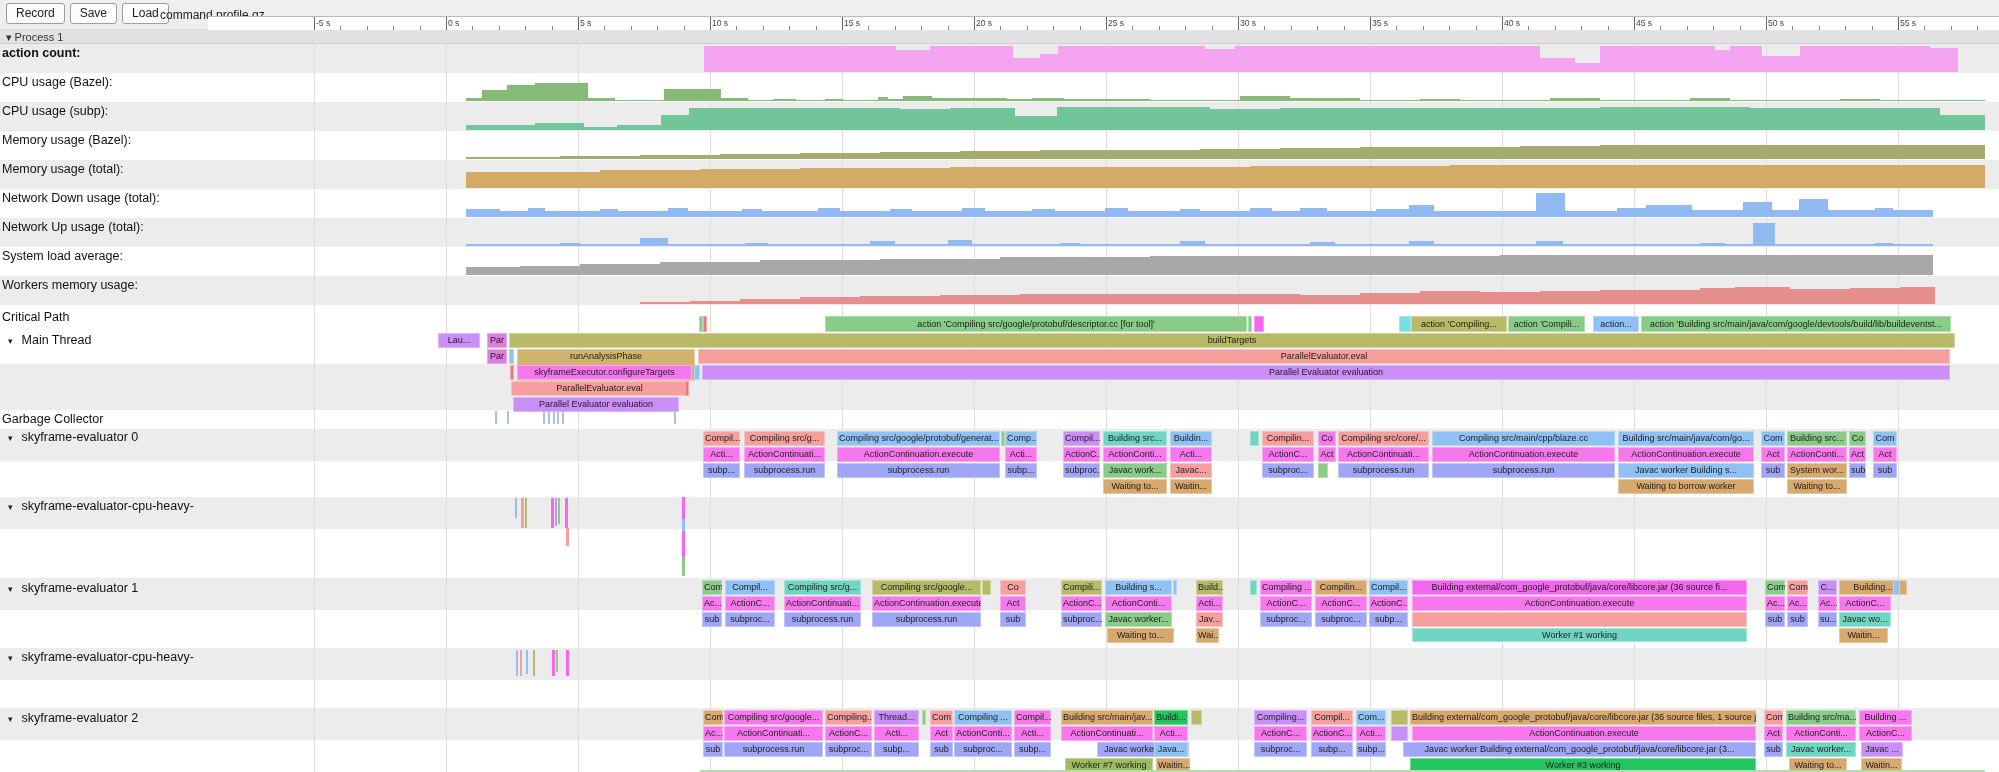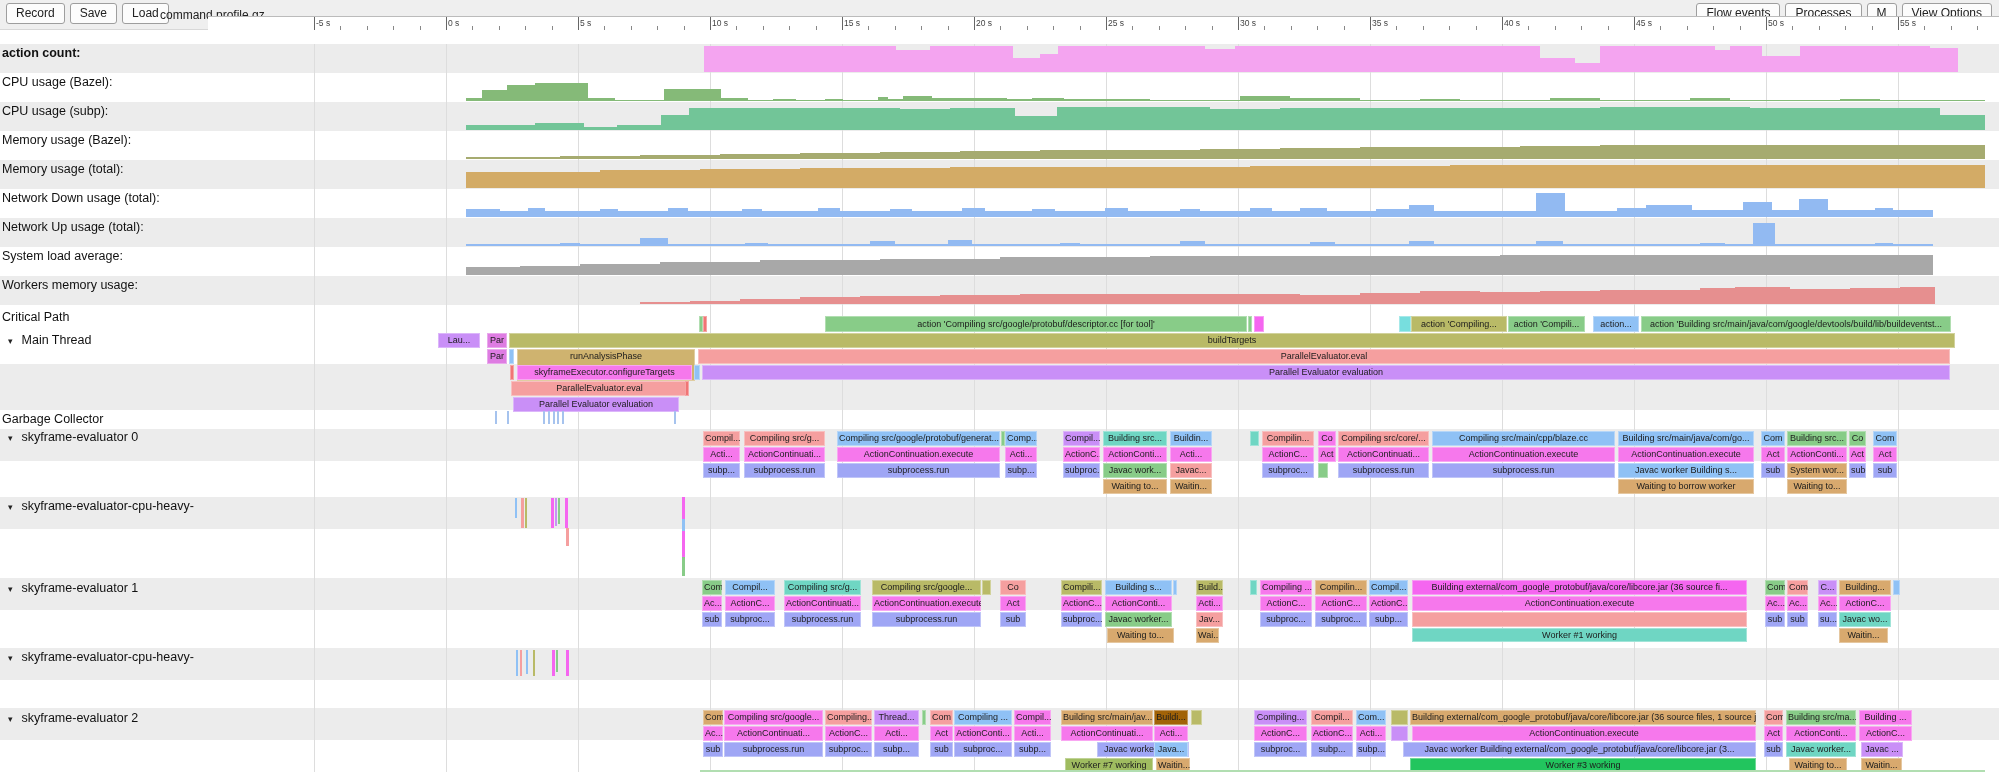--- a/index.html
+++ b/index.html
@@ -30,26 +30,20 @@
 <body>
 
 <div id="stage">
   <div id="toolbar">
     <div id="tb-left" class="tb-group">
         <button class="tb-btn">Record</button>
         <button class="tb-btn">Save</button>
         <button class="tb-btn">Load</button>
       </div>
     <span id="filename">command.profile.gz</span>
-    <div id="tb-right" class="tb-group">
-        <button class="tb-btn">Flow events</button>
-        <button class="tb-btn">Processes</button>
-        <button class="tb-btn">M</button>
-        <button class="tb-btn">View Options</button>
-      </div>
   </div>
   <div id="ruler">
       <div class="tick-major" style="left: 106px;"></div>
       <div class="ruler-label" style="left: 108px;">-5 s</div>
       <div class="tick-minor" style="left: 132.4px;"></div>
       <div class="tick-minor" style="left: 158.8px;"></div>
       <div class="tick-minor" style="left: 185.2px;"></div>
       <div class="tick-minor" style="left: 211.6px;"></div>
       <div class="tick-major" style="left: 238px;"></div>
       <div class="ruler-label" style="left: 240px;">0 s</div>
@@ -116,20 +110,23 @@
       <div class="tick-minor" style="left: 1584.4px;"></div>
       <div class="tick-minor" style="left: 1610.8px;"></div>
       <div class="tick-minor" style="left: 1637.2px;"></div>
       <div class="tick-minor" style="left: 1663.6px;"></div>
       <div class="tick-major" style="left: 1690px;"></div>
       <div class="ruler-label" style="left: 1692px;">55 s</div>
       <div class="tick-minor" style="left: 1716.4px;"></div>
       <div class="tick-minor" style="left: 1742.8px;"></div>
       <div class="tick-minor" style="left: 1769.2px;"></div>
     </div>
+  <div id="process-header">
+    <span>▾ Process 1</span>
+  </div>
   <div id="content">
       <div class="stripe" style="top: 44px; height: 29px;"></div>
       <div class="stripe" style="top: 102px; height: 29px;"></div>
       <div class="stripe" style="top: 160px; height: 29px;"></div>
       <div class="stripe" style="top: 218px; height: 29px;"></div>
       <div class="stripe" style="top: 276px; height: 29px;"></div>
       <div class="stripe" style="top: 364px; height: 46px;"></div>
       <div class="stripe" style="top: 429px; height: 32px;"></div>
       <div class="stripe" style="top: 497px; height: 32px;"></div>
       <div class="stripe" style="top: 578px; height: 32px;"></div>
@@ -448,21 +445,21 @@
       <div class="ev" style="left: 1173px; top: 580px; width: 4px; height: 15px; line-height: 15px; background: rgb(143, 193, 245);"></div>
       <div class="ev" style="left: 1196px; top: 580px; width: 27px; height: 15px; line-height: 15px; background: rgb(185, 186, 103);">Build...</div>
       <div class="ev" style="left: 1250px; top: 580px; width: 7px; height: 15px; line-height: 15px; background: rgb(111, 214, 195);"></div>
       <div class="ev" style="left: 1260px; top: 580px; width: 52px; height: 15px; line-height: 15px; background: rgb(246, 120, 236);">Compiling ...</div>
       <div class="ev" style="left: 1315px; top: 580px; width: 52px; height: 15px; line-height: 15px; background: rgb(216, 169, 110);">Compilin...</div>
       <div class="ev" style="left: 1369px; top: 580px; width: 39px; height: 15px; line-height: 15px; background: rgb(143, 193, 245);">Compil...</div>
       <div class="ev" style="left: 1412px; top: 580px; width: 335px; height: 15px; line-height: 15px; background: rgb(245, 102, 240);">Building external/com_google_protobuf/java/core/libcore.jar (36 source fi...</div>
       <div class="ev" style="left: 1765px; top: 580px; width: 20px; height: 15px; line-height: 15px; background: rgb(136, 204, 136);">Com</div>
       <div class="ev" style="left: 1787px; top: 580px; width: 21px; height: 15px; line-height: 15px; background: rgb(245, 159, 159);">Com</div>
       <div class="ev" style="left: 1818px; top: 580px; width: 19px; height: 15px; line-height: 15px; background: rgb(201, 143, 247);">C...</div>
-      <div class="ev" style="left: 1839px; top: 580px; width: 52px; height: 15px; line-height: 15px; background: rgb(216, 169, 110);">Building...</div>
+      <div class="ev" style="left: 1839px; top: 580px; width: 68px; height: 15px; line-height: 15px; background: rgb(216, 169, 110);">Building...</div>
       <div class="ev" style="left: 1893px; top: 580px; width: 7px; height: 15px; line-height: 15px; background: rgb(143, 193, 245);"></div>
       <div class="ev" style="left: 702px; top: 596px; width: 20px; height: 15px; line-height: 15px; background: rgb(246, 120, 236);">Ac...</div>
       <div class="ev" style="left: 725px; top: 596px; width: 50px; height: 15px; line-height: 15px; background: rgb(246, 120, 236);">ActionC...</div>
       <div class="ev" style="left: 784px; top: 596px; width: 77px; height: 15px; line-height: 15px; background: rgb(246, 120, 236);">ActionContinuati...</div>
       <div class="ev" style="left: 872px; top: 596px; width: 109px; height: 15px; line-height: 15px; background: rgb(246, 120, 236);">ActionContinuation.execute</div>
       <div class="ev" style="left: 1000px; top: 596px; width: 26px; height: 15px; line-height: 15px; background: rgb(246, 120, 236);">Act</div>
       <div class="ev" style="left: 1061px; top: 596px; width: 41px; height: 15px; line-height: 15px; background: rgb(246, 120, 236);">ActionC...</div>
       <div class="ev" style="left: 1105px; top: 596px; width: 67px; height: 15px; line-height: 15px; background: rgb(246, 120, 236);">ActionConti...</div>
       <div class="ev" style="left: 1196px; top: 596px; width: 27px; height: 15px; line-height: 15px; background: rgb(246, 120, 236);">Acti...</div>
       <div class="ev" style="left: 1260px; top: 596px; width: 52px; height: 15px; line-height: 15px; background: rgb(246, 120, 236);">ActionC...</div>
@@ -495,21 +492,21 @@
       <div class="ev" style="left: 1839px; top: 628px; width: 49px; height: 15px; line-height: 15px; background: rgb(216, 169, 110);">Waitin...</div>
       <div class="ev" style="left: 703px; top: 710px; width: 20px; height: 15px; line-height: 15px; background: rgb(216, 169, 110);">Com</div>
       <div class="ev" style="left: 724px; top: 710px; width: 99px; height: 15px; line-height: 15px; background: rgb(246, 120, 236);">Compiling src/google...</div>
       <div class="ev" style="left: 825px; top: 710px; width: 47px; height: 15px; line-height: 15px; background: rgb(245, 159, 159);">Compiling...</div>
       <div class="ev" style="left: 874px; top: 710px; width: 45px; height: 15px; line-height: 15px; background: rgb(201, 143, 247);">Thread...</div>
       <div class="ev" style="left: 922px; top: 710px; width: 4px; height: 15px; line-height: 15px; background: rgb(136, 204, 136);"></div>
       <div class="ev" style="left: 930px; top: 710px; width: 23px; height: 15px; line-height: 15px; background: rgb(245, 159, 159);">Com</div>
       <div class="ev" style="left: 954px; top: 710px; width: 58px; height: 15px; line-height: 15px; background: rgb(143, 193, 245);">Compiling ...</div>
       <div class="ev" style="left: 1014px; top: 710px; width: 37px; height: 15px; line-height: 15px; background: rgb(246, 120, 236);">Compil...</div>
       <div class="ev" style="left: 1061px; top: 710px; width: 92px; height: 15px; line-height: 15px; background: rgb(216, 169, 110);">Building src/main/jav...</div>
-      <div class="ev" style="left: 1154px; top: 710px; width: 34px; height: 15px; line-height: 15px; background: #a16207;">Buildi...</div>
+      <div class="ev" style="left: 1154px; top: 710px; width: 34px; height: 15px; line-height: 15px; background: #22c55e;">Buildi...</div>
       <div class="ev" style="left: 1191px; top: 710px; width: 11px; height: 15px; line-height: 15px; background: rgb(185, 186, 103);"></div>
       <div class="ev" style="left: 1254px; top: 710px; width: 53px; height: 15px; line-height: 15px; background: rgb(201, 143, 247);">Compiling...</div>
       <div class="ev" style="left: 1311px; top: 710px; width: 42px; height: 15px; line-height: 15px; background: rgb(245, 159, 159);">Compil...</div>
       <div class="ev" style="left: 1356px; top: 710px; width: 30px; height: 15px; line-height: 15px; background: rgb(143, 193, 245);">Com...</div>
       <div class="ev" style="left: 1391px; top: 710px; width: 17px; height: 15px; line-height: 15px; background: rgb(185, 186, 103);"></div>
       <div class="ev" style="left: 1410px; top: 710px; width: 346px; height: 15px; line-height: 15px; background: rgb(216, 169, 110);">Building external/com_google_protobuf/java/core/libcore.jar (36 source files, 1 source jar)</div>
       <div class="ev" style="left: 1764px; top: 710px; width: 19px; height: 15px; line-height: 15px; background: rgb(245, 159, 159);">Com</div>
       <div class="ev" style="left: 1786px; top: 710px; width: 70px; height: 15px; line-height: 15px; background: rgb(136, 204, 136);">Building src/ma...</div>
       <div class="ev" style="left: 1859px; top: 710px; width: 53px; height: 15px; line-height: 15px; background: rgb(246, 120, 236);">Building ...</div>
       <div class="ev" style="left: 703px; top: 726px; width: 20px; height: 15px; line-height: 15px; background: rgb(246, 120, 236);">Ac...</div>

